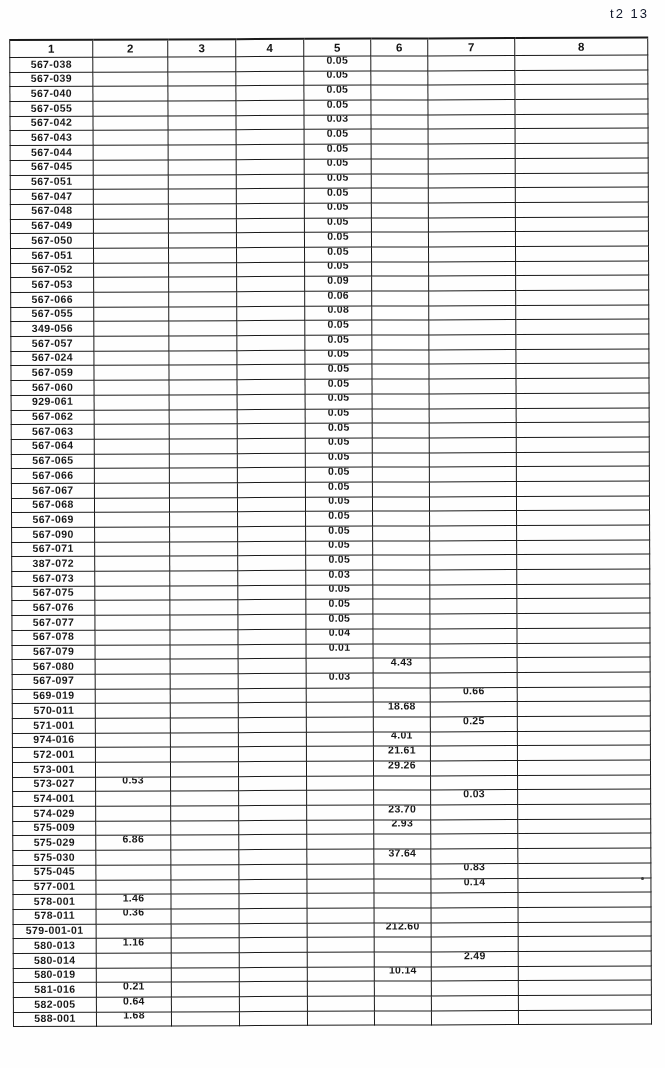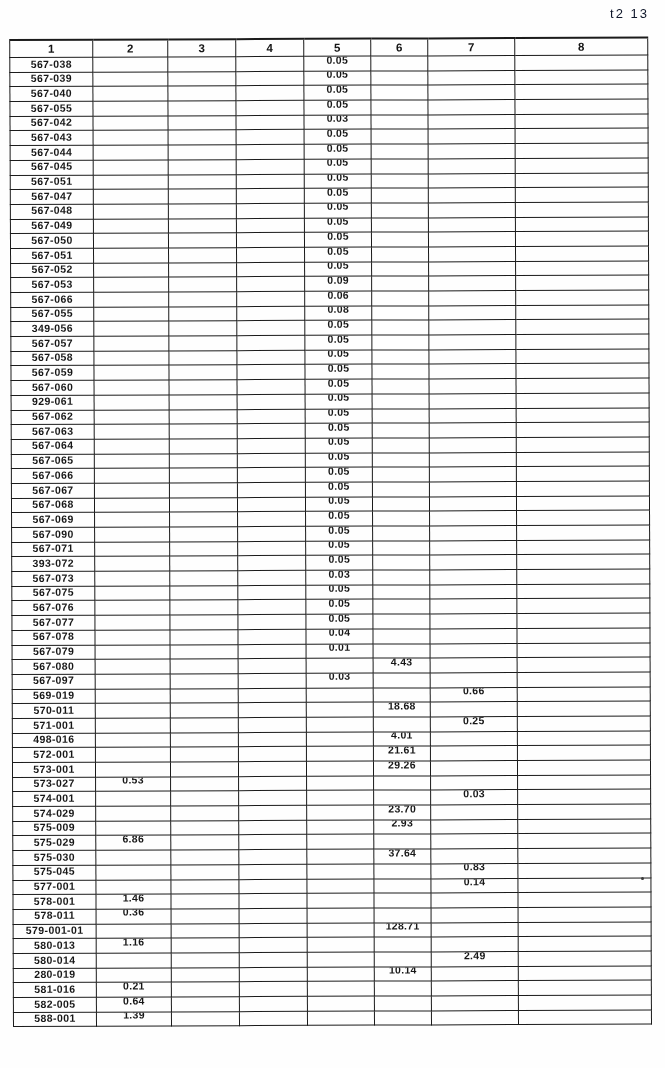--- a/index.html
+++ b/index.html
@@ -302,21 +302,21 @@
           <td><span class="idtxt">567-057</span></td>
           <td></td>
           <td></td>
           <td></td>
           <td><span class="val">0.05</span></td>
           <td></td>
           <td></td>
           <td></td>
         </tr>
         <tr>
-          <td><span class="idtxt">567-058</span></td>
+          <td><span class="idtxt">567-024</span></td>
           <td></td>
           <td></td>
           <td></td>
           <td><span class="val">0.05</span></td>
           <td></td>
           <td></td>
           <td></td>
         </tr>
         <tr>
           <td><span class="idtxt">567-059</span></td>
@@ -442,21 +442,21 @@
           <td><span class="idtxt">567-071</span></td>
           <td></td>
           <td></td>
           <td></td>
           <td><span class="val">0.05</span></td>
           <td></td>
           <td></td>
           <td></td>
         </tr>
         <tr>
-          <td><span class="idtxt">393-072</span></td>
+          <td><span class="idtxt">387-072</span></td>
           <td></td>
           <td></td>
           <td></td>
           <td><span class="val">0.05</span></td>
           <td></td>
           <td></td>
           <td></td>
         </tr>
         <tr>
           <td><span class="idtxt">567-073</span></td>
@@ -562,21 +562,21 @@
           <td><span class="idtxt">571-001</span></td>
           <td></td>
           <td></td>
           <td></td>
           <td></td>
           <td></td>
           <td><span class="val">0.25</span></td>
           <td></td>
         </tr>
         <tr>
-          <td><span class="idtxt">498-016</span></td>
+          <td><span class="idtxt">974-016</span></td>
           <td></td>
           <td></td>
           <td></td>
           <td></td>
           <td><span class="val">4.01</span></td>
           <td></td>
           <td></td>
         </tr>
         <tr>
           <td><span class="idtxt">572-001</span></td>
@@ -697,21 +697,21 @@
           <td></td>
           <td></td>
           <td></td>
         </tr>
         <tr>
           <td><span class="idtxt">579-001-01</span></td>
           <td></td>
           <td></td>
           <td></td>
           <td></td>
-          <td><span class="val">128.71</span></td>
+          <td><span class="val">212.60</span></td>
           <td></td>
           <td></td>
         </tr>
         <tr>
           <td><span class="idtxt">580-013</span></td>
           <td><span class="val">1.16</span></td>
           <td></td>
           <td></td>
           <td></td>
           <td></td>
@@ -722,21 +722,21 @@
           <td><span class="idtxt">580-014</span></td>
           <td></td>
           <td></td>
           <td></td>
           <td></td>
           <td></td>
           <td><span class="val">2.49</span></td>
           <td></td>
         </tr>
         <tr>
-          <td><span class="idtxt">280-019</span></td>
+          <td><span class="idtxt">580-019</span></td>
           <td></td>
           <td></td>
           <td></td>
           <td></td>
           <td><span class="val">10.14</span></td>
           <td></td>
           <td></td>
         </tr>
         <tr>
           <td><span class="idtxt">581-016</span></td>
@@ -753,21 +753,21 @@
           <td><span class="val">0.64</span></td>
           <td></td>
           <td></td>
           <td></td>
           <td></td>
           <td></td>
           <td></td>
         </tr>
         <tr>
           <td><span class="idtxt">588-001</span></td>
-          <td><span class="val">1.39</span></td>
+          <td><span class="val">1.68</span></td>
           <td></td>
           <td></td>
           <td></td>
           <td></td>
           <td></td>
           <td></td>
         </tr>
       </tbody>
   </table>
 

